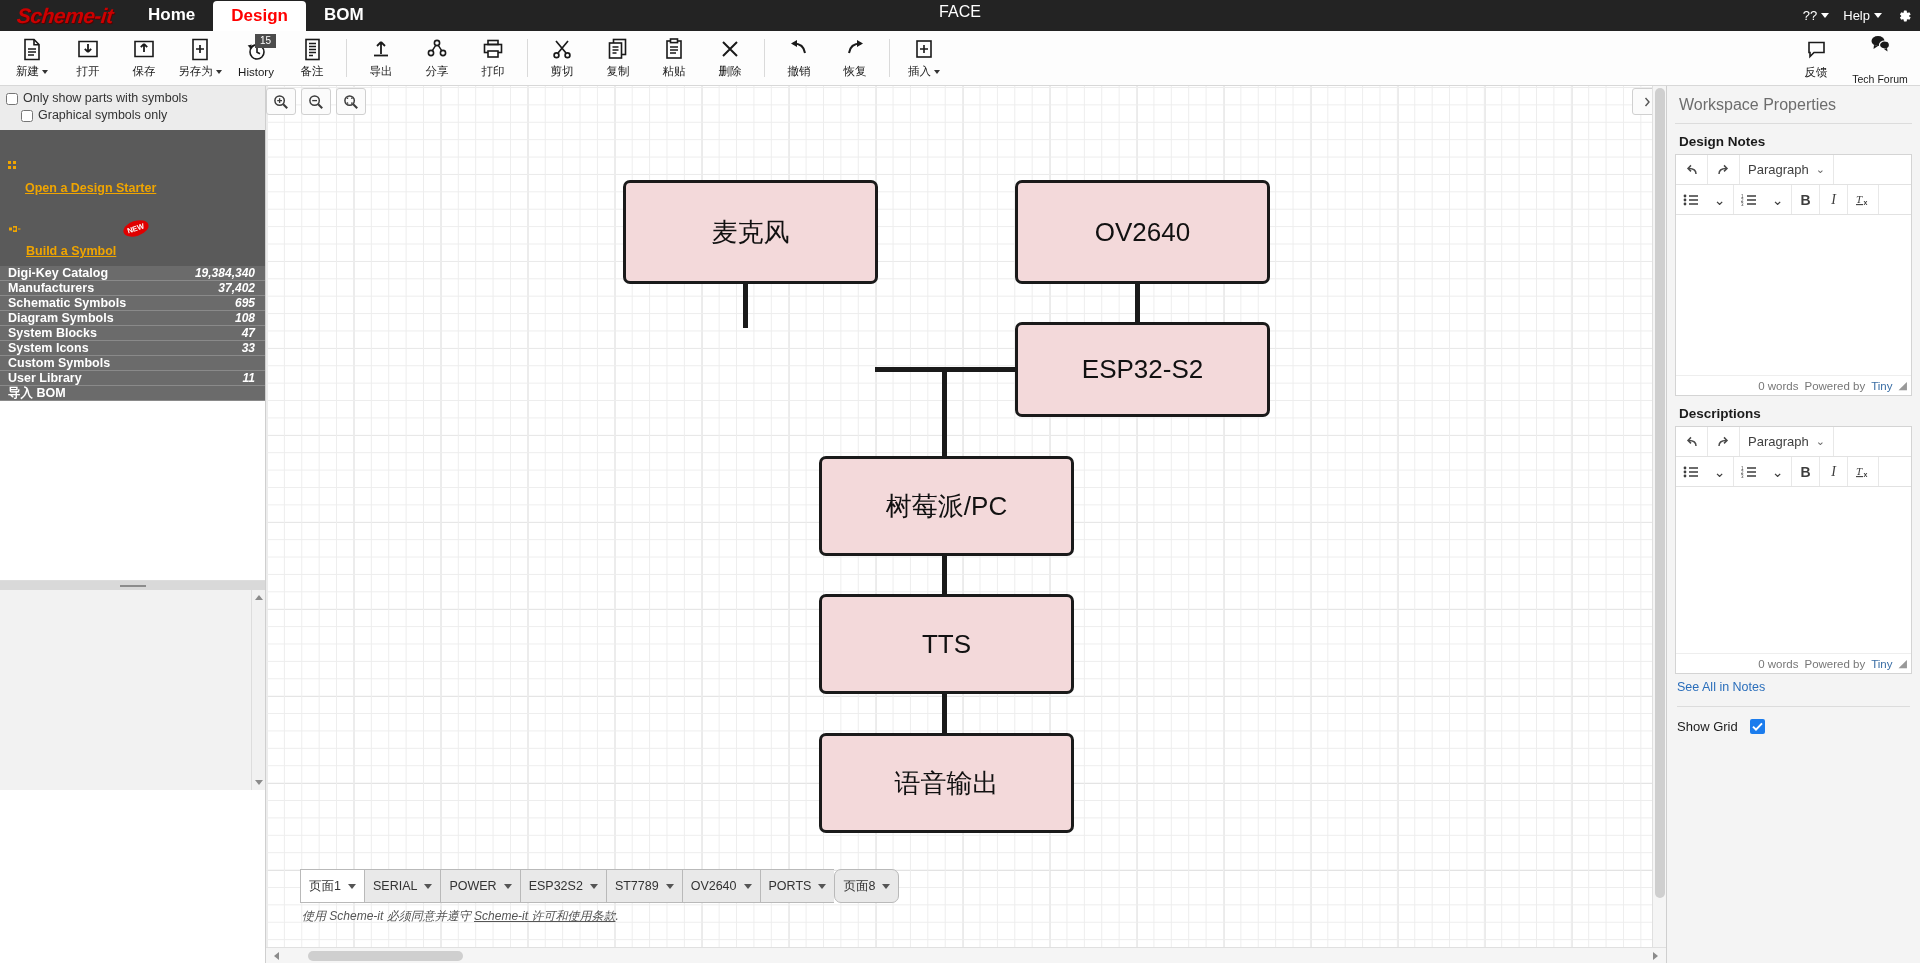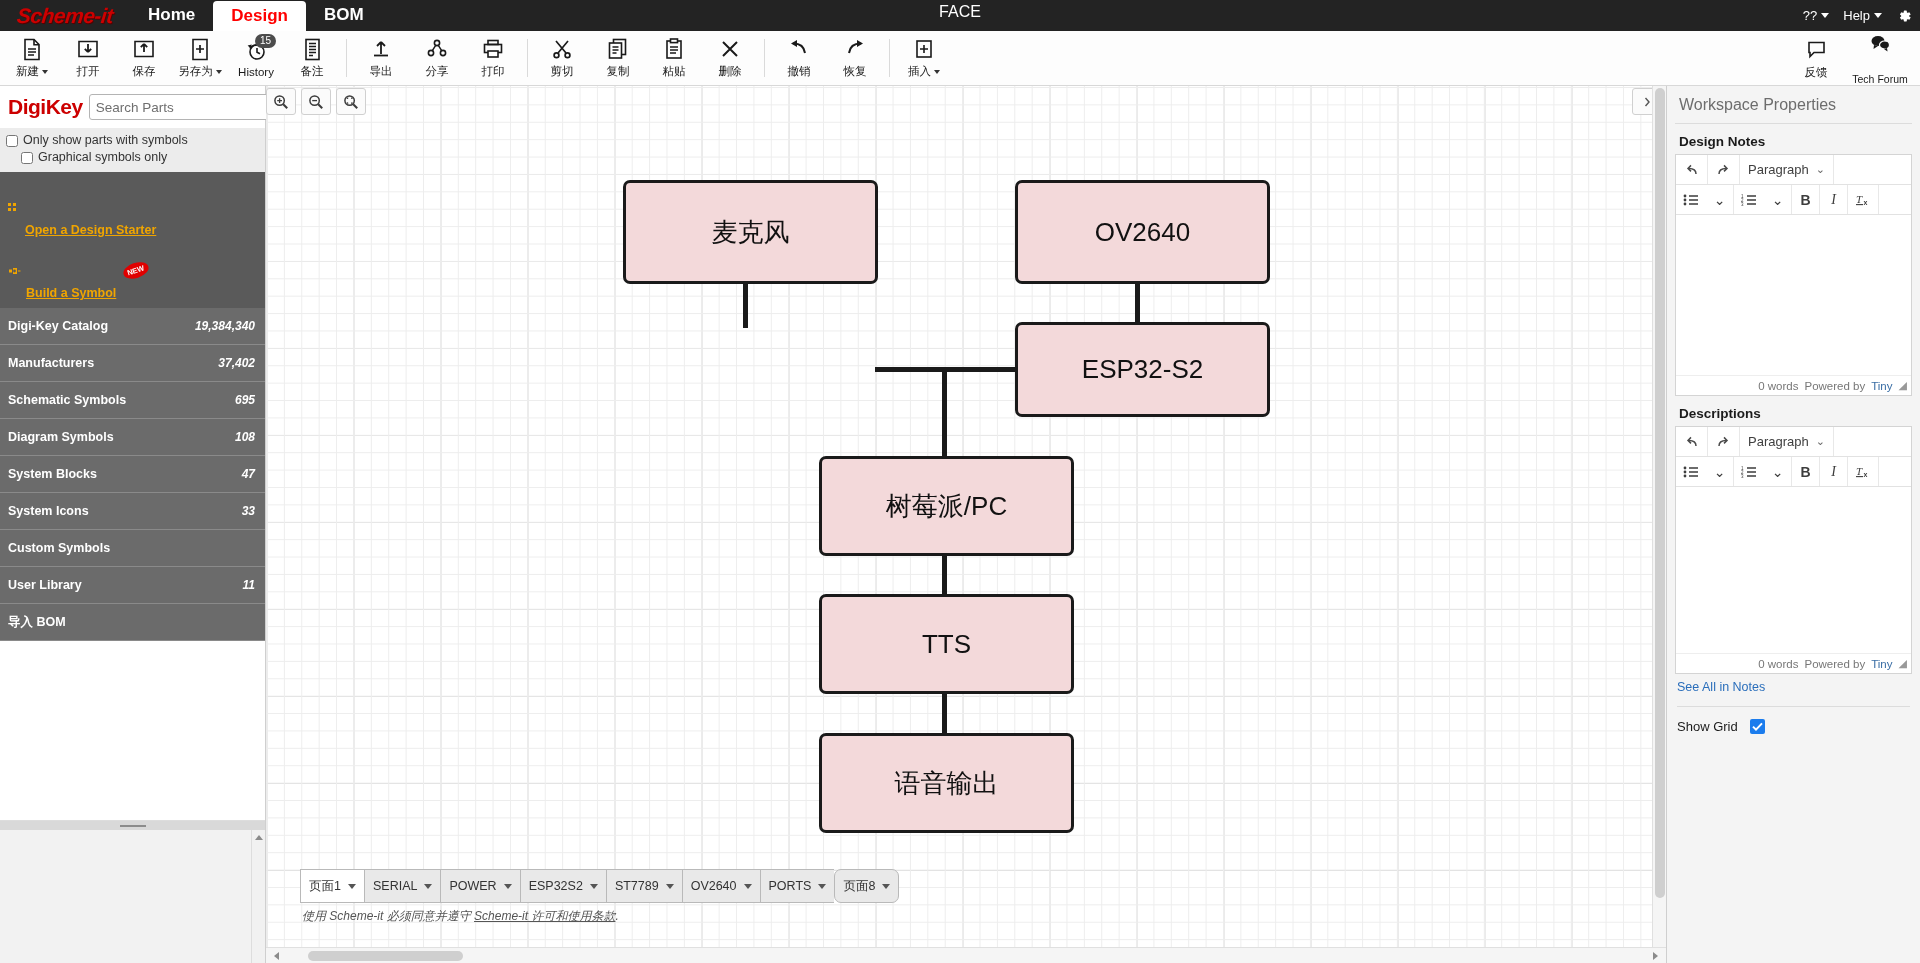--- a/index.html
+++ b/index.html
@@ -65,21 +65,21 @@
     position: relative; color: #1a1a1a;
   }
   .tbtn .ico { height: 24px; display: flex; align-items: center; justify-content: center; }
   .tbtn .lbl { font-size: 11.5px; margin-top: 3px; white-space: nowrap; }
   .tbtn .dd { display:inline-block; width:0;height:0;
     border-left:3px solid transparent;border-right:3px solid transparent;
     border-top:4px solid #333; margin-left:3px; vertical-align: middle;}
   .badge {
     position: absolute; top: 2px; right: 8px;
     background: #4c4c4c; color: #fff; font-size: 10px;
-    border-radius: 7px; padding: 1px 5px; line-height: 12px;
+    border-radius: 0; padding: 1px 5px; line-height: 12px;
   }
   .toolbar-right {
     position: absolute; right: 10px; top: 0; height: 55px;
     display: flex; align-items: center; gap: 4px;
   }
   .toolbar-right .tbtn { width: 60px; }
   .tbtn .lbl2 { font-size: 10.5px; line-height: 11px; text-align: center; margin-top: 20px; }
 
   
   .leftpanel {
@@ -124,21 +124,21 @@
   }
   .newbadge {
     display:inline-block; background:#e00000; color:#fff; font-size:7.5px;
     font-weight:bold; padding:2px 3px; border-radius:50%;
     transform: rotate(-18deg); margin-left:3px;
     box-shadow: 0 0 0 1px #e00000;
   }
   .catlist { background: #6b6b6b; }
   .catrow {
     display: flex; justify-content: space-between; align-items: center;
-    height: 37px; padding: 0 10px 0 8px;
+    height: 15px; padding: 0 10px 0 8px;
     border-bottom: 1px solid #8a8a8a; color: #ffffff;
     font-size: 12.5px; font-weight: bold; cursor: pointer;
   }
   .catrow .cnt { font-style: italic; font-weight: bold; font-size: 12px; }
   .panel-empty { background: #fff; height: 180px; border-bottom:1px solid #ddd;}
   .hsplit { height: 9px; background: #d9d9d9; display:flex;align-items:center;justify-content:center;}
   .hsplit .grip { width: 26px; height: 2px; background:#8c8c8c; }
   .lower-empty { background:#f2f2f2; height: 200px; position: relative; }
   .vscroll-l {
     position: absolute; right: 0; top: 0; width: 14px; bottom: 0; background: #f1f1f1;
@@ -510,32 +510,20 @@
               <ellipse cx="15.5" cy="11" rx="5" ry="4" fill="#1a1a1a" stroke="#fff" stroke-width="1.2"></ellipse>
               <path fill="#1a1a1a" d="M18 14l.5 3.5-3.5-2.5z"></path>
             </svg>
         </span>
         <span class="lbl2">Tech Forum</span>
       </div>
     </div>
   </div>
 
   <div class="leftpanel">
-    <div class="dk-head">
-      <span class="dk-logo">DigiKey</span>
-      <div class="searchbox">
-        <input type="text" placeholder="Search Parts" style="">
-        <span class="search-btn">
-          <svg width="15" height="15" viewBox="0 0 15 15">
-              <circle cx="6.2" cy="6.2" r="4.4" fill="none" stroke="#4a4a4a" stroke-width="1.7"></circle>
-              <path stroke="#4a4a4a" stroke-width="2" d="M9.6 9.6L13.5 13.5"></path>
-            </svg>
-        </span>
-      </div>
-    </div>
 
     <div class="cbrow">
       <label>
         <input type="checkbox" style="">
         <span>Only show parts with symbols</span>
       </label>
       <label class="indent">
         <input type="checkbox" style="">
         <span>Graphical symbols only</span>
       </label>

